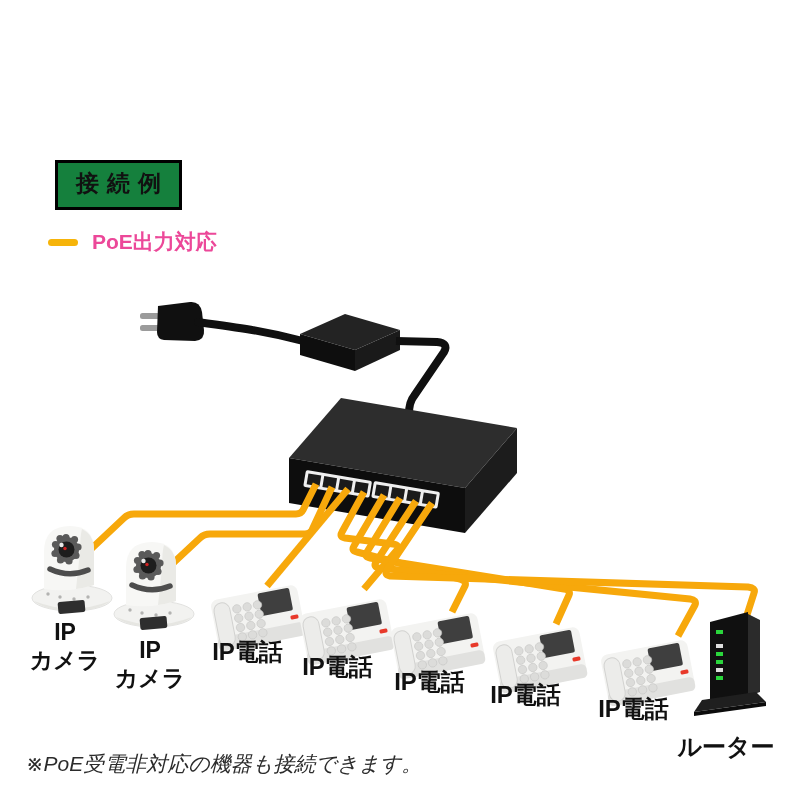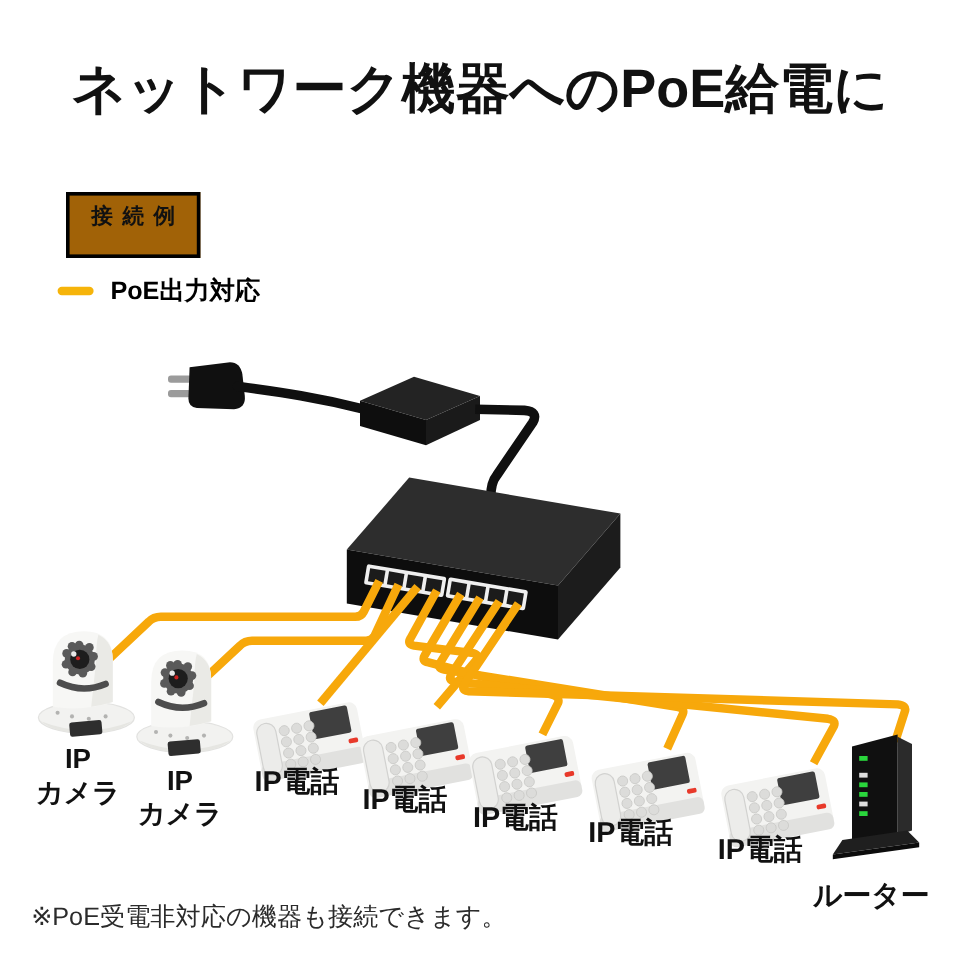--- a/index.html
+++ b/index.html
@@ -9,49 +9,48 @@
     font-family:"Liberation Sans","DejaVu Sans",sans-serif;
     color:#111;
   }
   .title {
     position:absolute; left:0; top:44px; width:800px;
     text-align:center; font-size:45px; font-weight:900;
     letter-spacing:0px; color:#111; white-space:nowrap;
   }
   .example-box {
     position:absolute; left:55px; top:160px;
-    border:3px solid #000; padding:5px 10px 20px 18px;
-    font-size:18px; font-weight:bold; letter-spacing:8px; color:#111;
-    background:#a16207;
+    border:3px solid #000; padding:5px 10px 8px 18px;
+    font-size:23px; font-weight:bold; letter-spacing:8px; color:#111;
+    background:#15803d;
   }
   .legend { position:absolute; left:48px; top:228px; display:flex; align-items:center; gap:14px; }
   .legend-dash {
     width:30px; height:7px; border-radius:4px;
     background:var(--legend-yellow,#F6B40A);
   }
-  .legend-label { font-size:21px; font-weight:bold; color:#000000; }
+  .legend-label { font-size:21px; font-weight:bold; color:#ec4899; }
   svg.diagram { position:absolute; left:0; top:0; }
   .cable { fill:none; stroke:var(--cable-yellow,#F7A80B); stroke-width:7; stroke-linejoin:round; stroke-linecap:butt; }
   .led-g { fill:var(--led-green,#2AD63C); }
   .led-w { fill:var(--led-white,#DEDEDE); }
   .dev-label {
     position:absolute; text-align:center; font-weight:bold; color:#111;
     font-size:24px; line-height:28px; white-space:nowrap;
   }
   .footnote {
     position:absolute; left:26px; top:750px;
-    font-size:21px; font-weight:normal; color:#2b2b2b;
+    font-size:21px; font-weight:normal; color:#2b2b2b;font-style:italic;
   }
 </style>
 </head>
 <body>
 
 <div class="stage">
 
-  <div class="title">ネットワーク機器へのPoE給電に</div>
 
   <div class="example-box">接続例</div>
 
   <div class="legend">
     <span class="legend-dash"></span>
     <span class="legend-label">PoE出力対応</span>
   </div>
 
   <svg class="diagram" width="800" height="800" viewBox="0 0 800 800">
     <defs>

